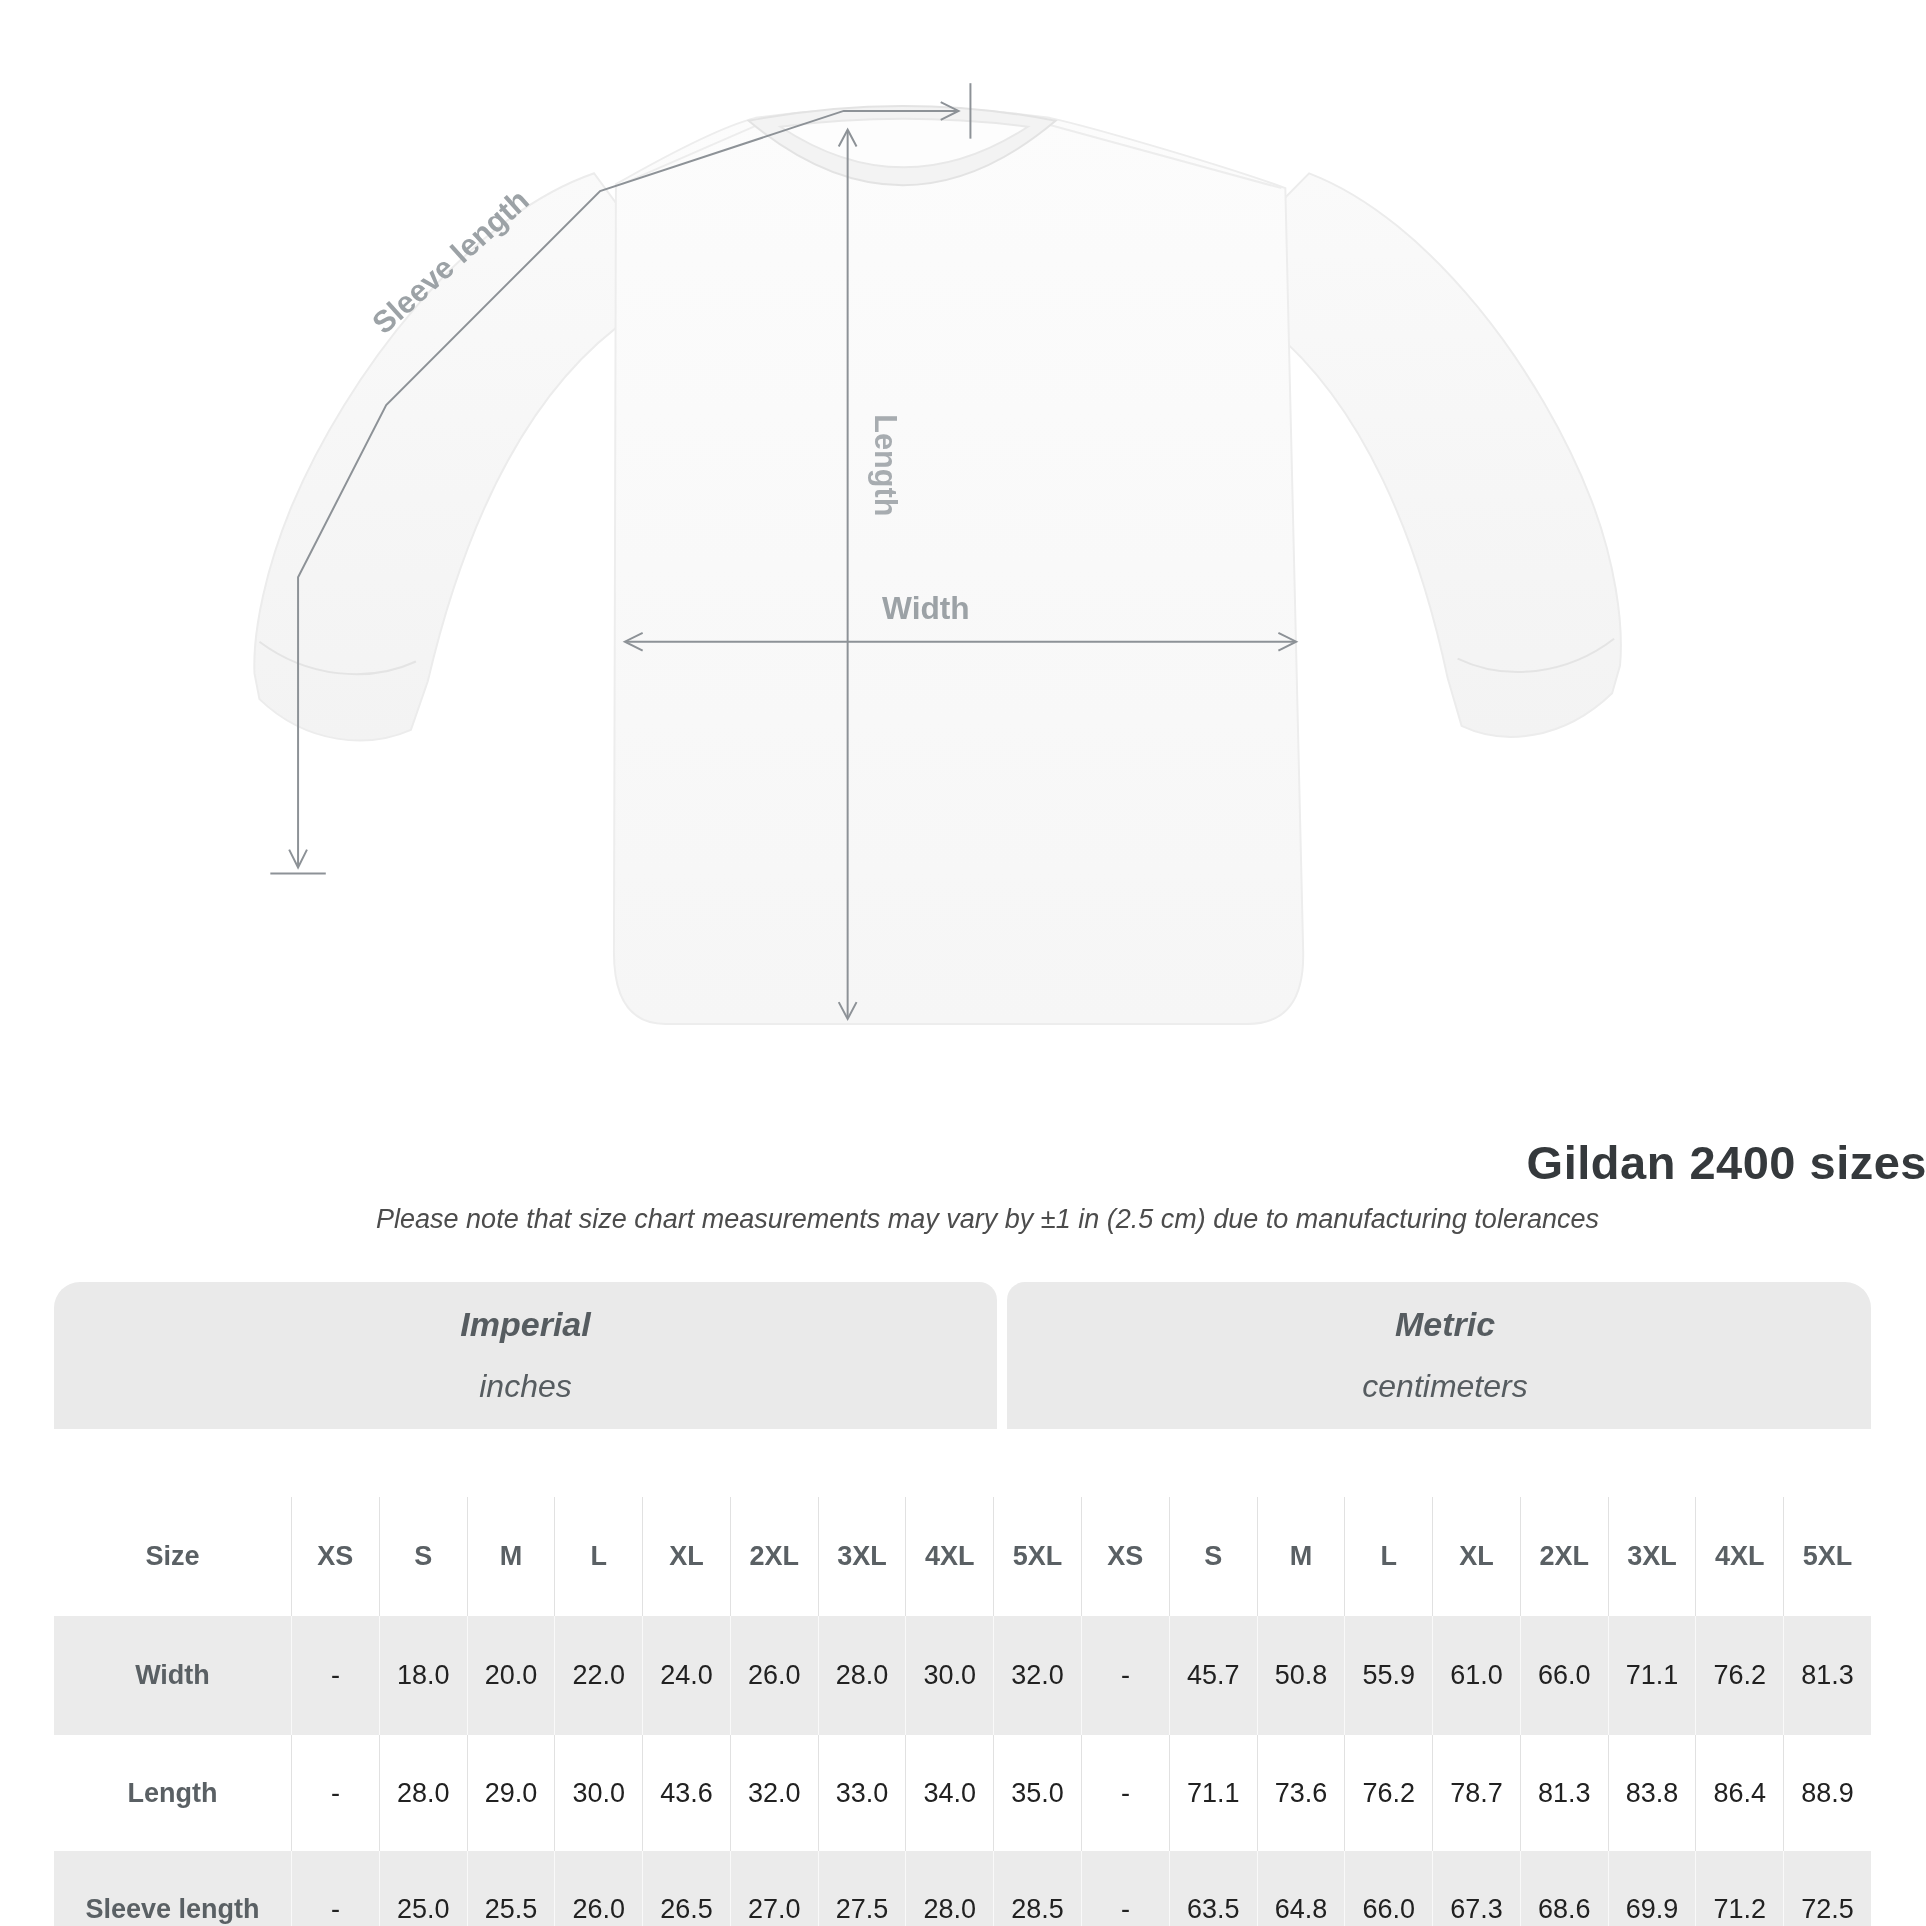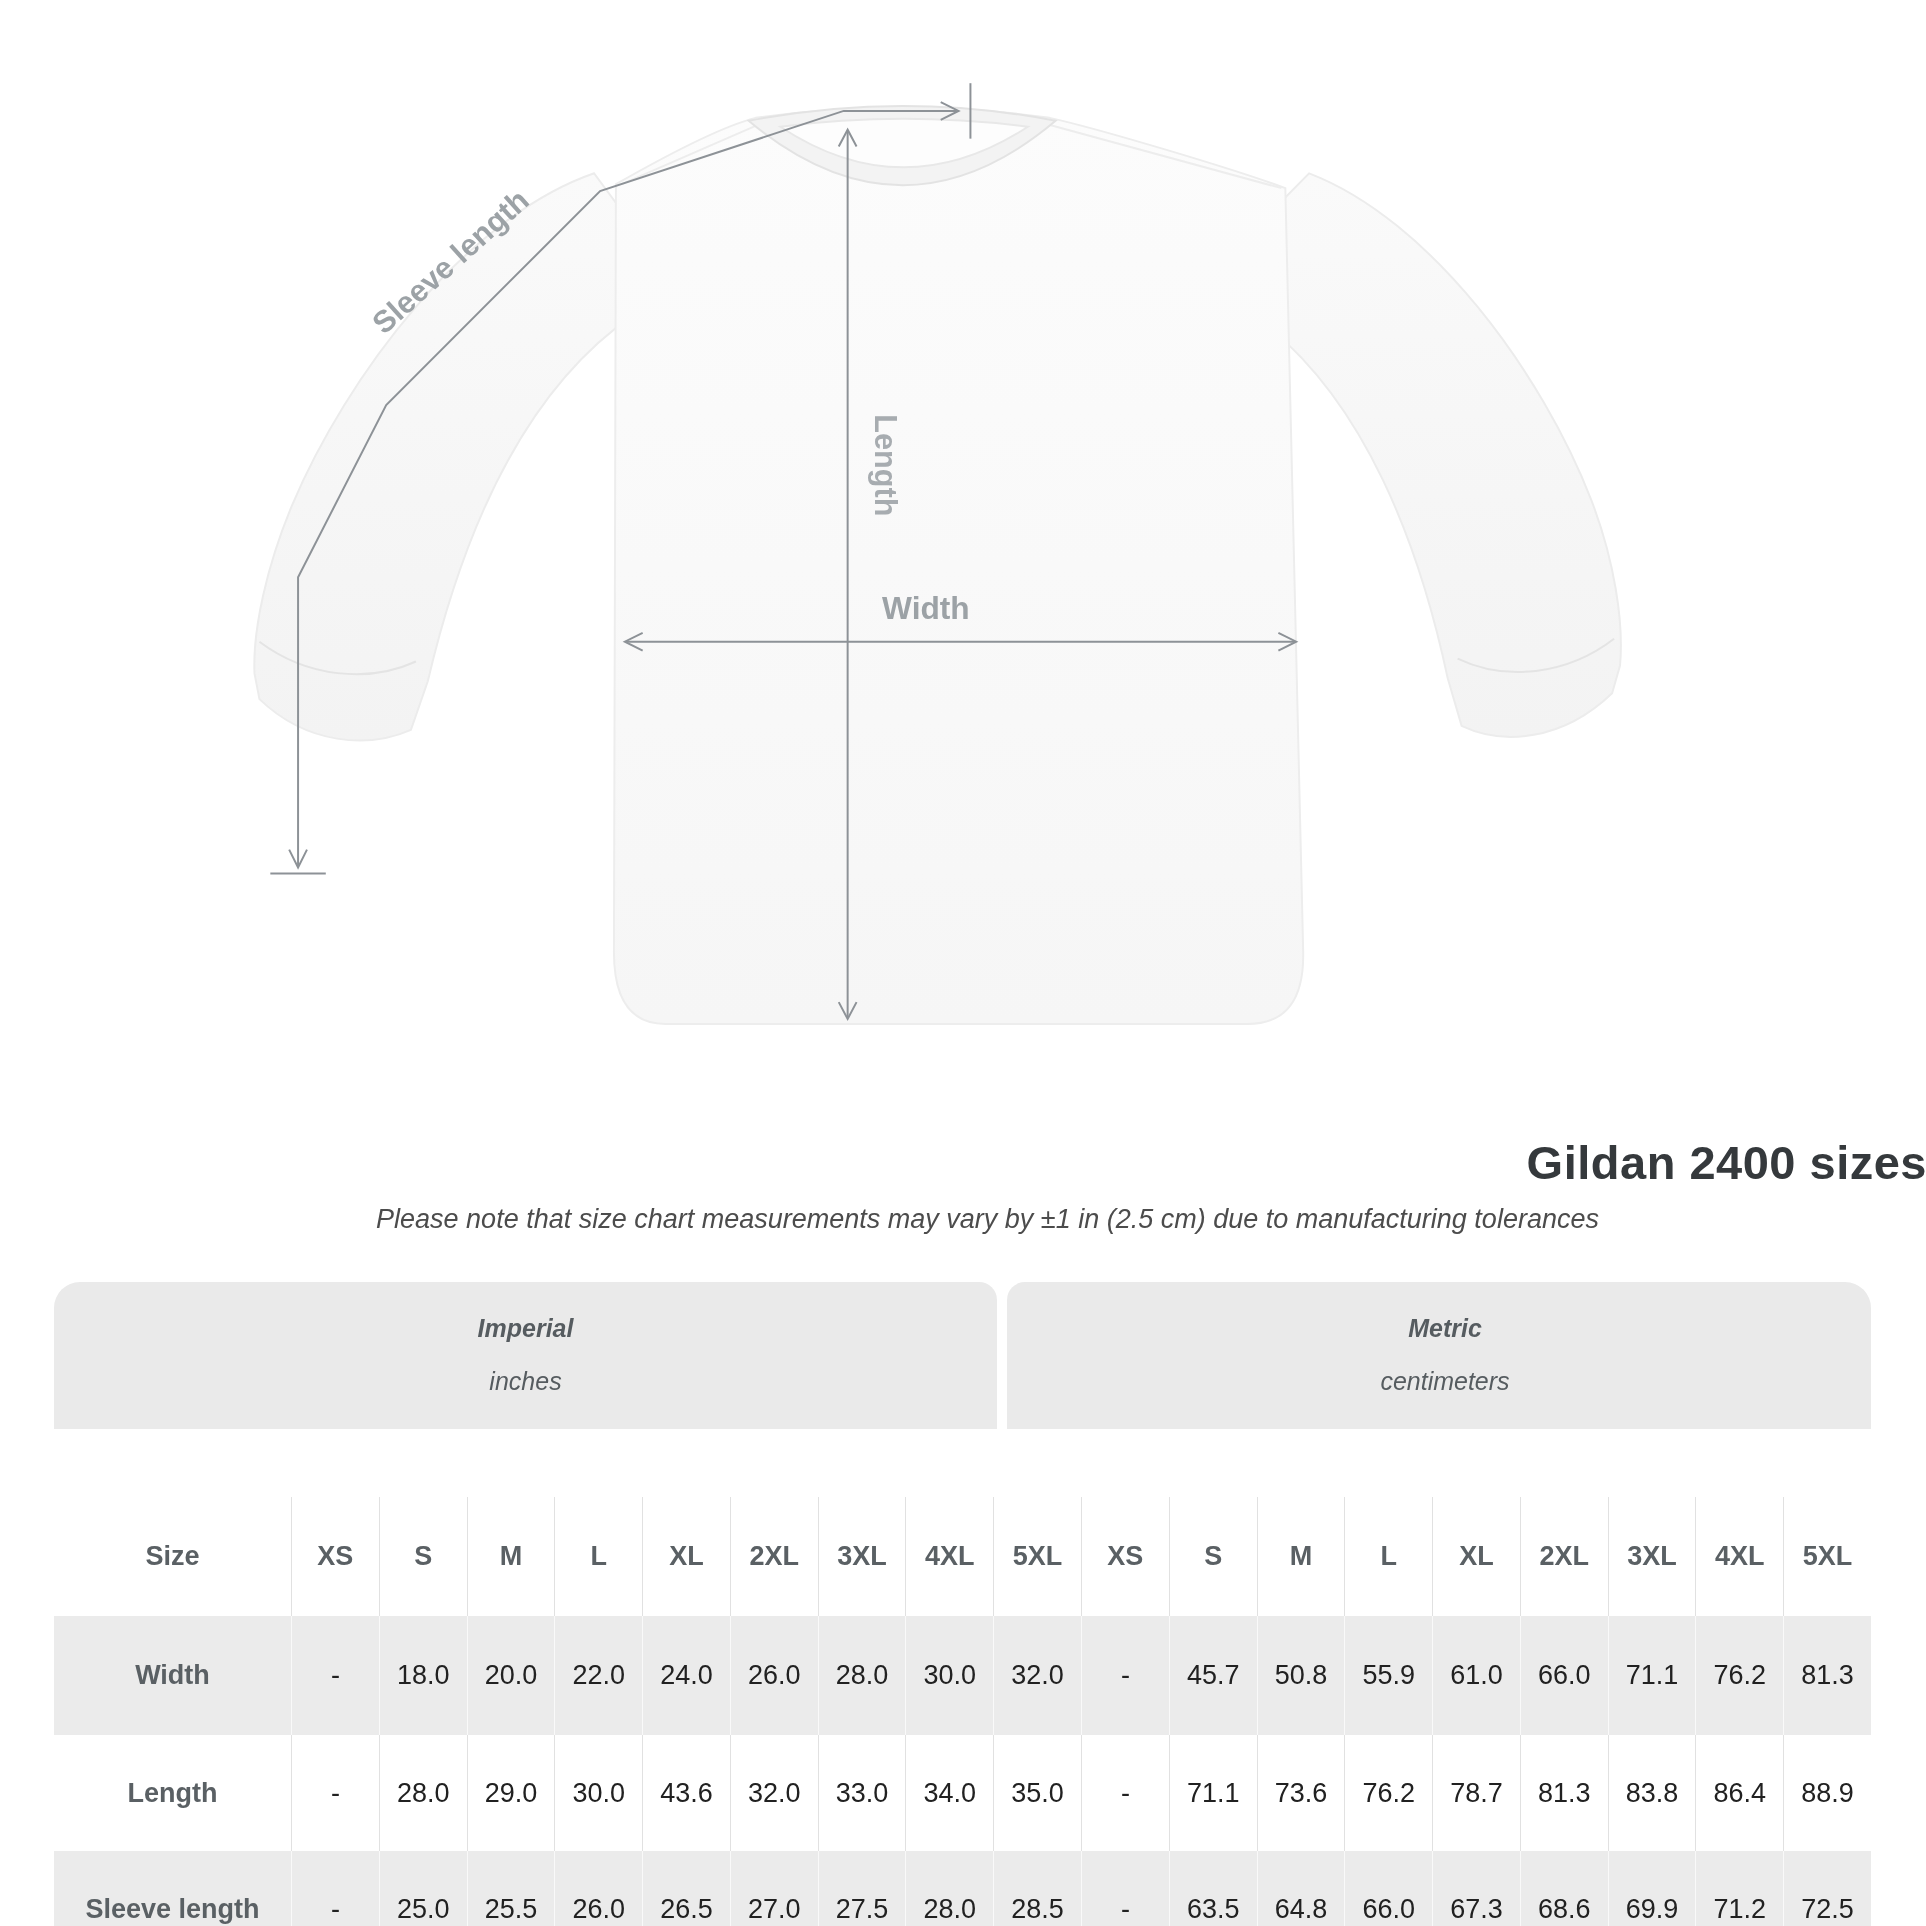--- a/index.html
+++ b/index.html
@@ -21,22 +21,22 @@
   
   .band-row{
     position:absolute;left:54px;top:1282px;width:1817px;height:147px;
     display:flex;gap:10px;
   }
   .band{
     background:#eaeaea;display:flex;flex-direction:column;align-items:center;justify-content:center;
   }
   .band.imperial{width:943px;border-radius:26px 18px 0 0;}
   .band.metric{flex:1;border-radius:18px 26px 0 0;padding-left:12px;}
-  .band-title{font-size:25px;font-weight:bold;font-style:italic;color:#565c60;line-height:1.25;}
-  .band-sub{font-size:25px;font-style:italic;color:#565c60;line-height:1.3;margin-top:21px;}
+  .band-title{font-size:34px;font-weight:bold;font-style:italic;color:#565c60;line-height:1.25;}
+  .band-sub{font-size:32px;font-style:italic;color:#565c60;line-height:1.3;margin-top:21px;}
   
   .size-grid{
     position:absolute;left:54px;top:1497px;width:1817px;
     display:grid;
     grid-template-columns:237px repeat(18,1fr);
     grid-template-rows:119px 119px 116px 116px;
   }
   .cell{
     display:flex;align-items:center;justify-content:center;
     font-size:27px;color:#212121;border-left:1px solid #e1e1e1;

